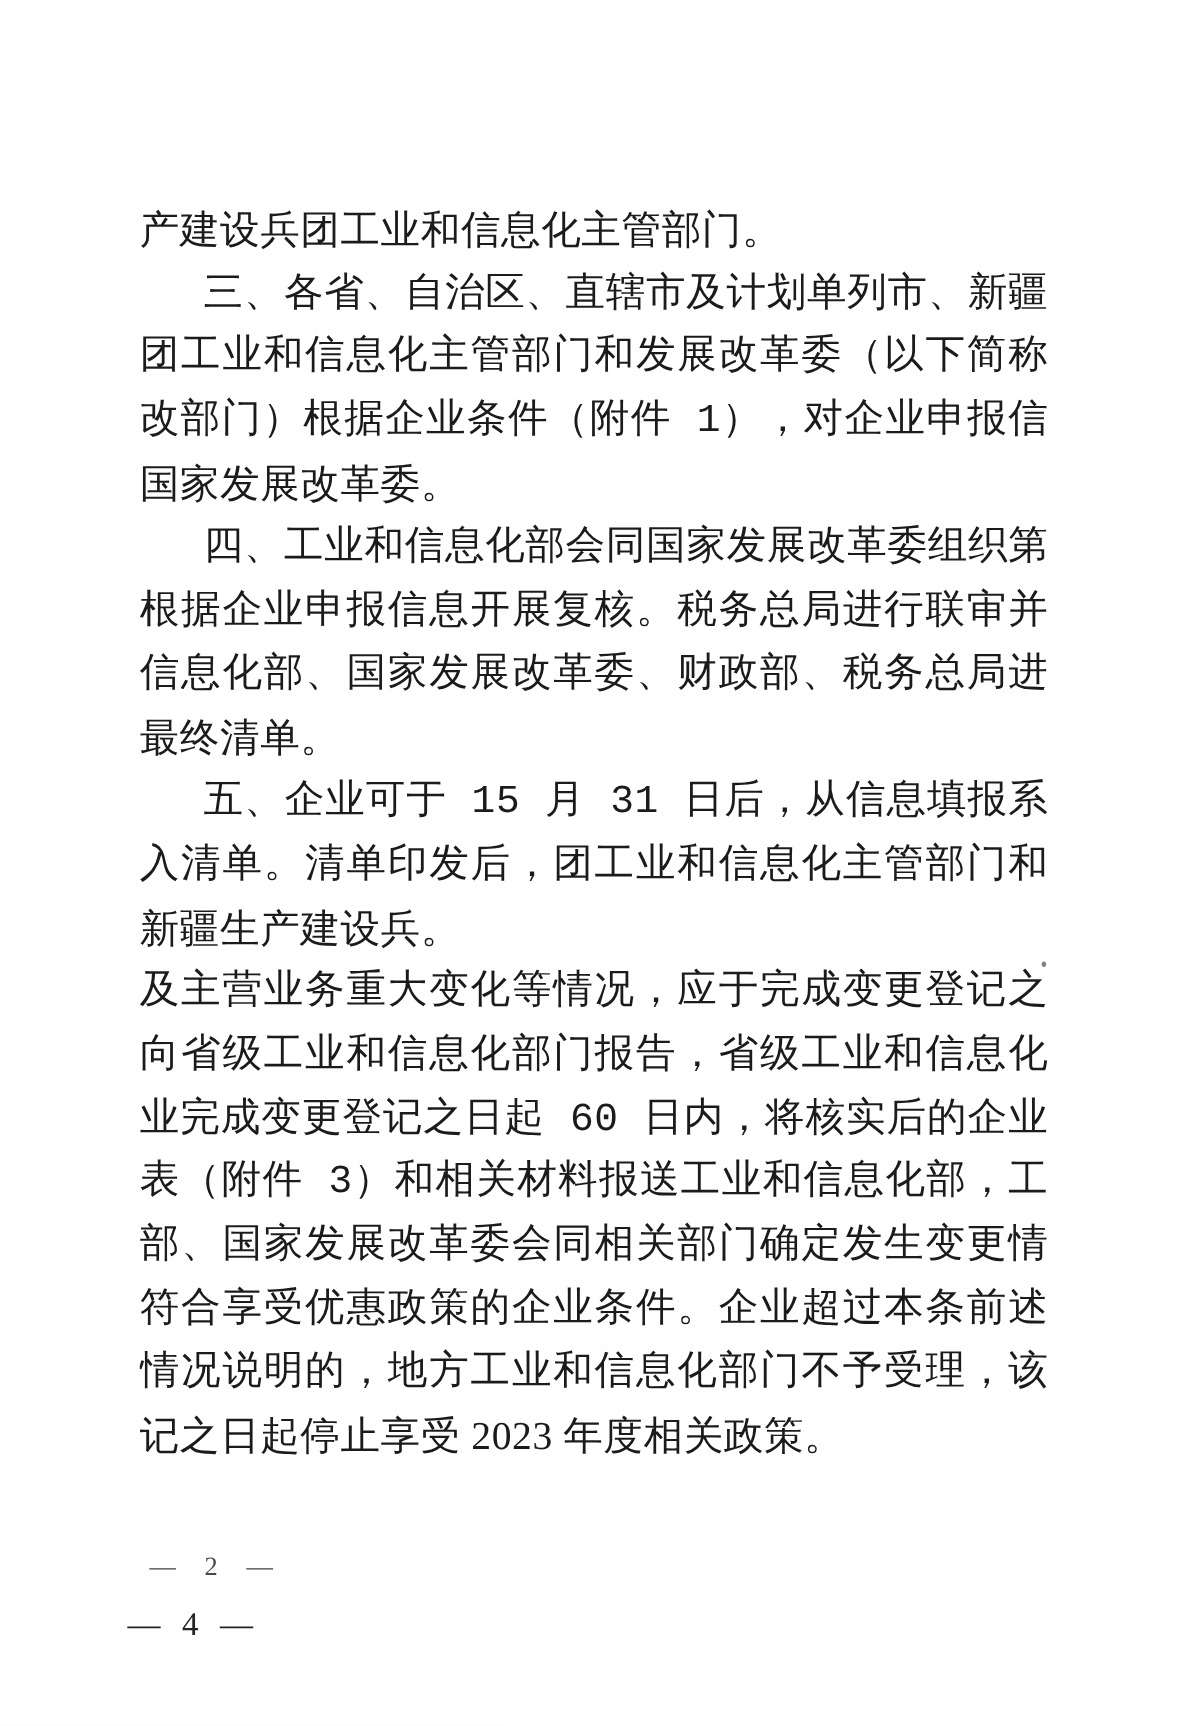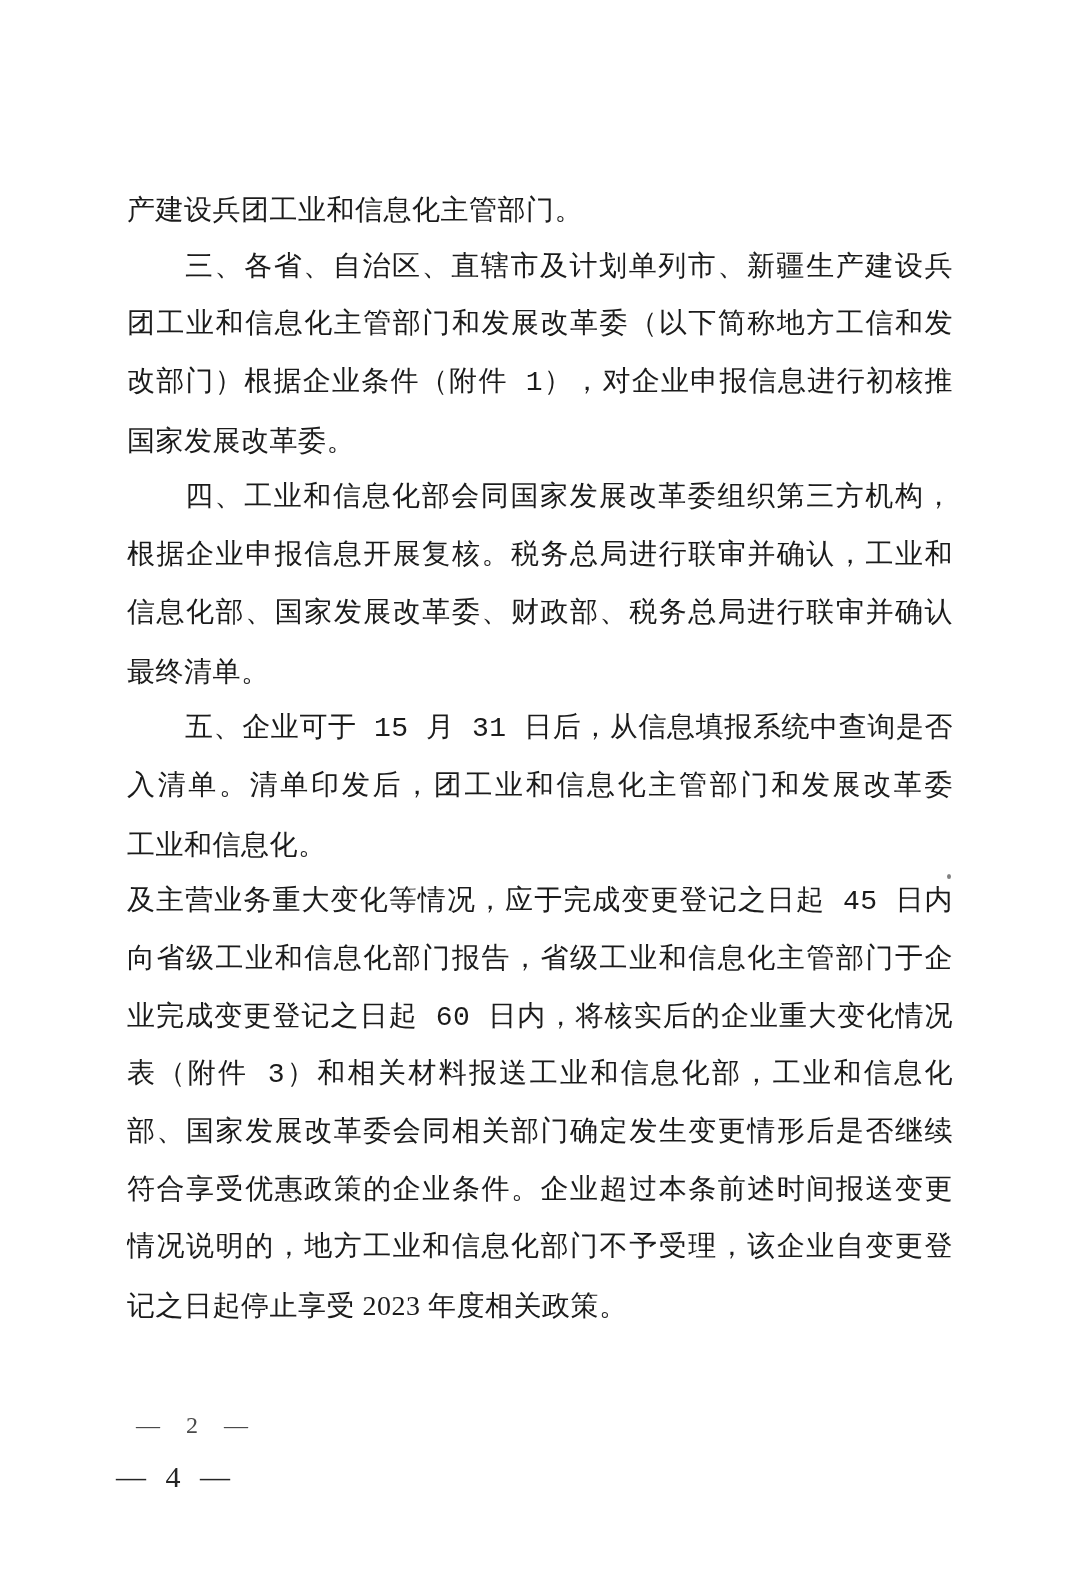--- a/index.html
+++ b/index.html
@@ -14,21 +14,21 @@
     background: #ffffff;
     overflow: hidden;
     font-family: "Liberation Serif", "DejaVu Serif", serif;
     color: #1b1b1b;
   }
   .textblock {
     position: absolute;
     left: 127px;
     top: 181px;
     width: 826px;
-    font-size: 28px;
+    font-size: 36px;
     line-height: 57.7px;
     letter-spacing: 0.5px;
   }
   .line {
     height: 57.7px;
     overflow: hidden;
   }
   
   .j {
     text-align: justify;
@@ -81,21 +81,21 @@
     <div class="line j ind">三、各省、自治区、直辖市及计划单列市、新疆生产建设兵</div>
     <div class="line j">团工业和信息化主管部门和发展改革委（以下简称地方工信和发</div>
     <div class="line j">改部门）根据企业条件（附件 1），对企业申报信息进行初核推</div>
     <div class="line">国家发展改革委。</div>
     <div class="line j ind">四、工业和信息化部会同国家发展改革委组织第三方机构，</div>
     <div class="line j">根据企业申报信息开展复核。税务总局进行联审并确认，工业和</div>
     <div class="line j">信息化部、国家发展改革委、财政部、税务总局进行联审并确认</div>
     <div class="line">最终清单。</div>
     <div class="line j ind">五、企业可于 15 月 31 日后，从信息填报系统中查询是否列</div>
     <div class="line j">入清单。清单印发后，团工业和信息化主管部门和发展改革委</div>
-    <div class="line">工业和信息化。</div>
+    <div class="line">新疆生产建设兵。</div>
     <div class="line j">及主营业务重大变化等情况，应于完成变更登记之日起 45 日内</div>
     <div class="line j">向省级工业和信息化部门报告，省级工业和信息化主管部门于企</div>
     <div class="line j">业完成变更登记之日起 60 日内，将核实后的企业重大变化情况</div>
     <div class="line j">表（附件 3）和相关材料报送工业和信息化部，工业和信息化</div>
     <div class="line j">部、国家发展改革委会同相关部门确定发生变更情形后是否继续</div>
     <div class="line j">符合享受优惠政策的企业条件。企业超过本条前述时间报送变更</div>
     <div class="line j">情况说明的，地方工业和信息化部门不予受理，该企业自变更登</div>
     <div class="line">记之日起停止享受 2023 年度相关政策。</div>
   </div>
 

